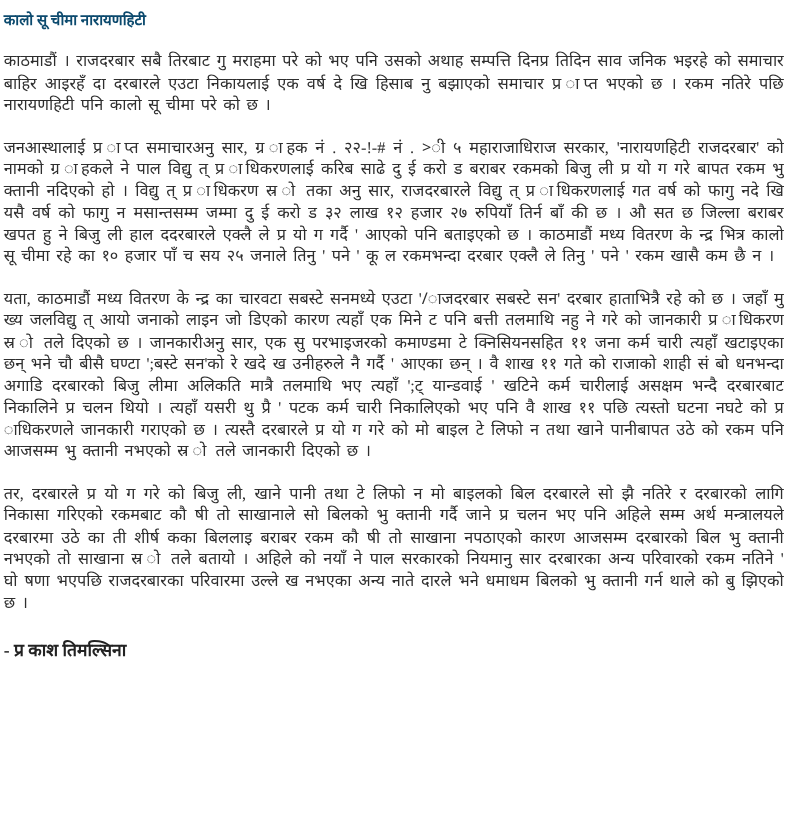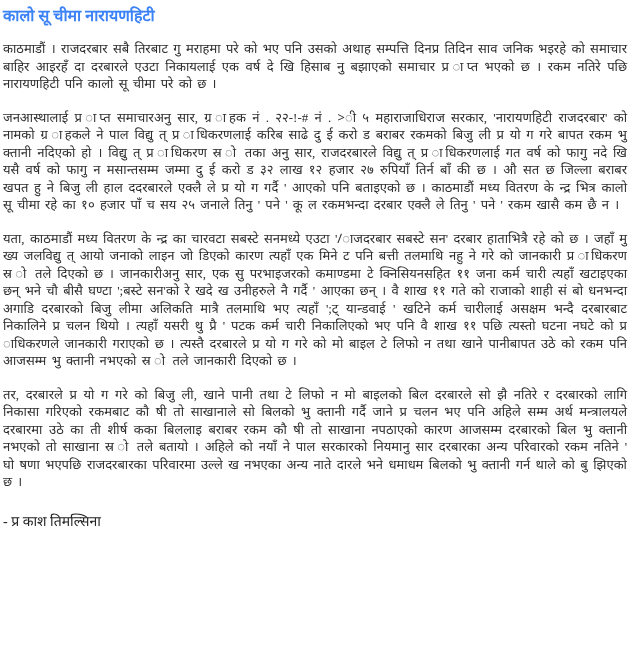--- a/index.html
+++ b/index.html
@@ -11,36 +11,36 @@
     width: 633px;
     height: 662px;
     overflow: hidden;
     font-family: "Liberation Serif", "DejaVu Serif", serif;
     color: #2e2e2e;
   }
   .article {
     padding: 4px 6px 4px 3px;
   }
   .article-title {
-    font-size: 16px;
+    font-size: 12px;
     font-weight: bold;
-    color: #3b82f6;
+    color: #0c4a6e;
     margin: 2px 0 14px 0;
     line-height: 20px;
   }
   .article-para {
     font-size: 13px;
     line-height: 17.5px;
     text-align: justify;
     margin: 0 0 16px 0;
     word-spacing: 2px;
   }
   .article-byline {
     font-size: 14px;
-    font-weight: normal;
+    font-weight: bold;
     color: #222222;
     margin-top: 22px;
     line-height: 18px;
   }
 </style>
 </head>
 <body>
 
 <div class="article">
   <h1 class="article-title">कालो सू चीमा नारायणहिटी</h1>

